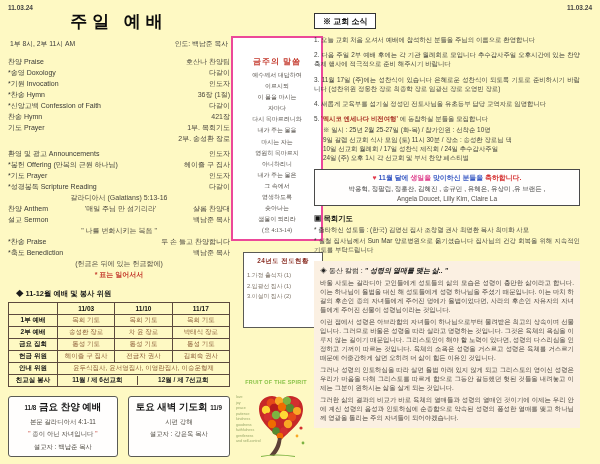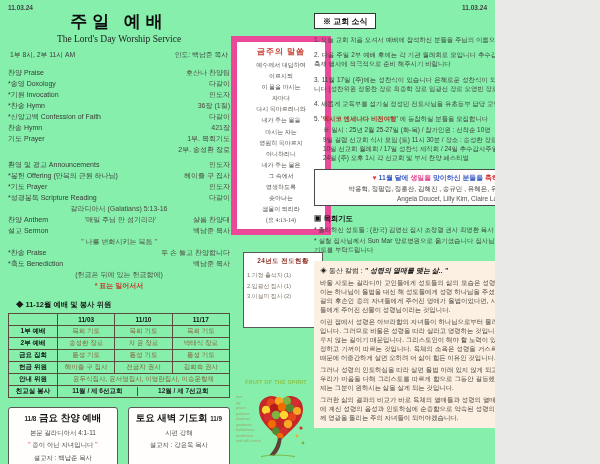--- a/index.html
+++ b/index.html
@@ -1,16 +1,16 @@
 <!DOCTYPE html>
 <html><head>
 <meta charset="utf-8">
 <style>
   html,body{margin:0;padding:0;background:#e9e9e7;}
-  .sheet{position:relative;width:495px;height:464px;background:#86efac;overflow:hidden;
+  .sheet{position:relative;width:600px;height:464px;background:#fef9c3;overflow:hidden;
          font-family:"Liberation Sans",sans-serif;color:#333;}
   .date{position:absolute;top:4px;font-size:6.5px;font-weight:bold;color:#444;}
   .date-left{left:8px;} .date-right{right:8px;}
 
   
   .left-page{position:absolute;left:8px;top:10px;width:222px;}
   .lp-title{text-align:center;font-size:17px;font-weight:bold;letter-spacing:5px;color:#0d0d0d;}
   .lp-sub{text-align:center;font-size:9.5px;font-family:"Liberation Serif",serif;color:#1d1d1d;margin-top:1px;}
   .lp-meta{display:flex;justify-content:space-between;font-size:6.8px;margin-top:6px;color:#3c3c3c;padding:0 2px;}
   .wlist{margin-top:7px;font-size:7px;color:#3a3a36;}
@@ -33,22 +33,22 @@
 
   .bboxes{display:flex;gap:10px;margin-top:9px;}
   .bbox{border:1.2px solid #5a5a55;border-radius:3px;padding:4px 4px;text-align:center;background:#fffefd;}
   .bbox-fri{width:132px;} .bbox-sat{width:122px;}
   .btitle{font-size:9.5px;font-weight:bold;color:#101010;}
   .bdate{font-size:6.3px;font-weight:bold;color:#222;}
   .bline{font-size:6.4px;margin-top:3.5px;color:#4a463e;white-space:nowrap;}
   .redq{color:#c43b2e;}
 
   
-  .verse-box{position:absolute;left:231px;top:36px;width:84px;border:6px solid #ec4899;
-             padding:4px 2px 3px;text-align:center;background:#fff;}
+  .verse-box{position:absolute;left:231px;top:36px;width:84px;border:2px solid #ec4899;
+             padding:18px 2px 3px;text-align:center;background:#fff;}
   .vtitle{font-size:8px;font-weight:bold;color:#c43b2e;letter-spacing:1px;margin-bottom:3px;}
   .vline{font-size:6px;line-height:11.1px;color:#55504a;font-family:"Liberation Serif",serif;white-space:nowrap;}
   .evan-box{position:absolute;left:243px;top:252px;width:72px;height:66px;border:1px solid #5a5a55;
             padding:4px 3px;background:#fff;}
   .etitle{font-size:6.4px;font-weight:bold;color:#8a2f25;text-align:center;margin-bottom:4px;letter-spacing:0.5px;}
   .eline{font-size:5.8px;color:#7d7265;line-height:10.5px;white-space:nowrap;}
   .fruit{position:absolute;left:233px;top:376px;width:86px;height:86px;}
   .ft-title{font-size:5.4px;fill:#8bc34a;font-weight:bold;letter-spacing:0.3px;}
   .ft-word{font-size:3.6px;fill:#9aa86b;}
 
@@ -73,21 +73,20 @@
 </style>
 </head>
 <body>
 
 <div class="sheet">
   <div class="date date-left">11.03.24</div>
   <div class="date date-right">11.03.24</div>
 
   <section class="left-page">
     <div class="lp-title">주일 예배</div>
-    <div class="lp-sub">The Lord's Day Worship Service</div>
     <div class="lp-meta">
       <span>1부 8시, 2부 11시 AM</span>
       <span>인도: 백남준 목사</span>
     </div>
 
     <div class="wlist">
       <div class="wrow">
           <span class="lbl">찬양 Praise</span>
           <span class="val">호산나 찬양팀</span>
         </div>

